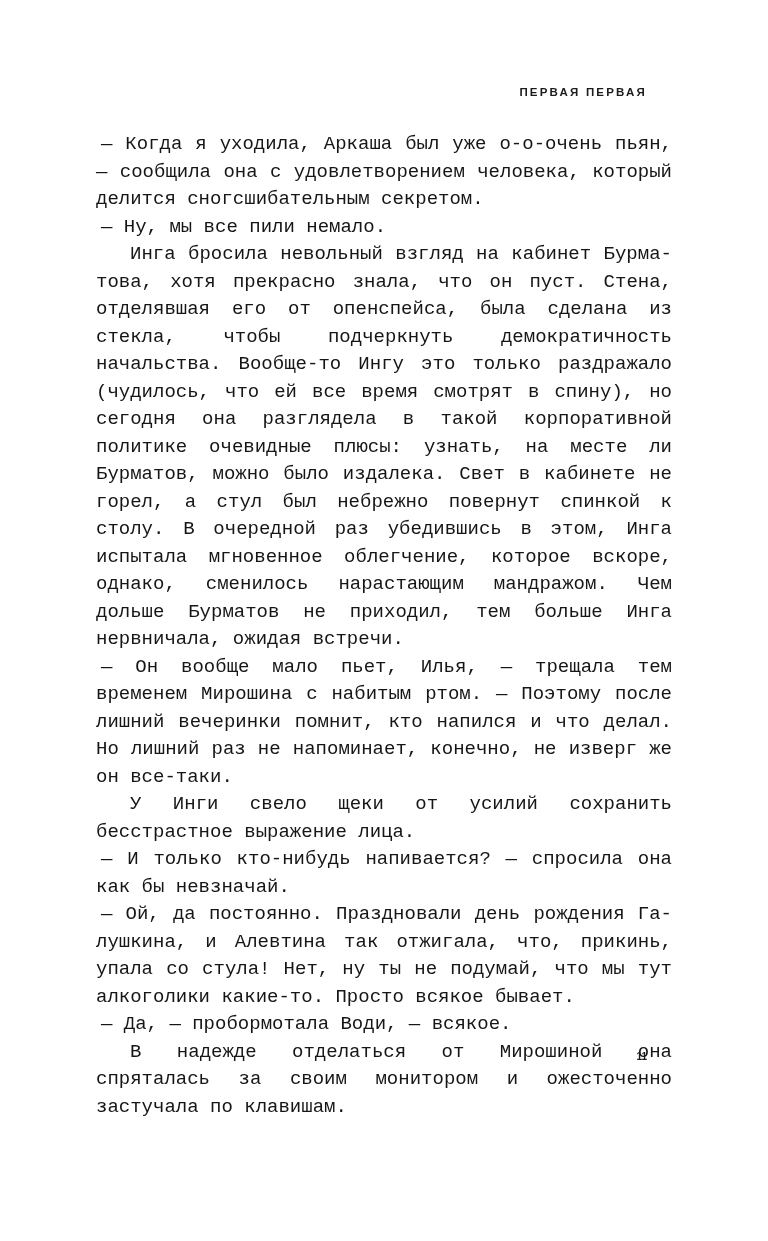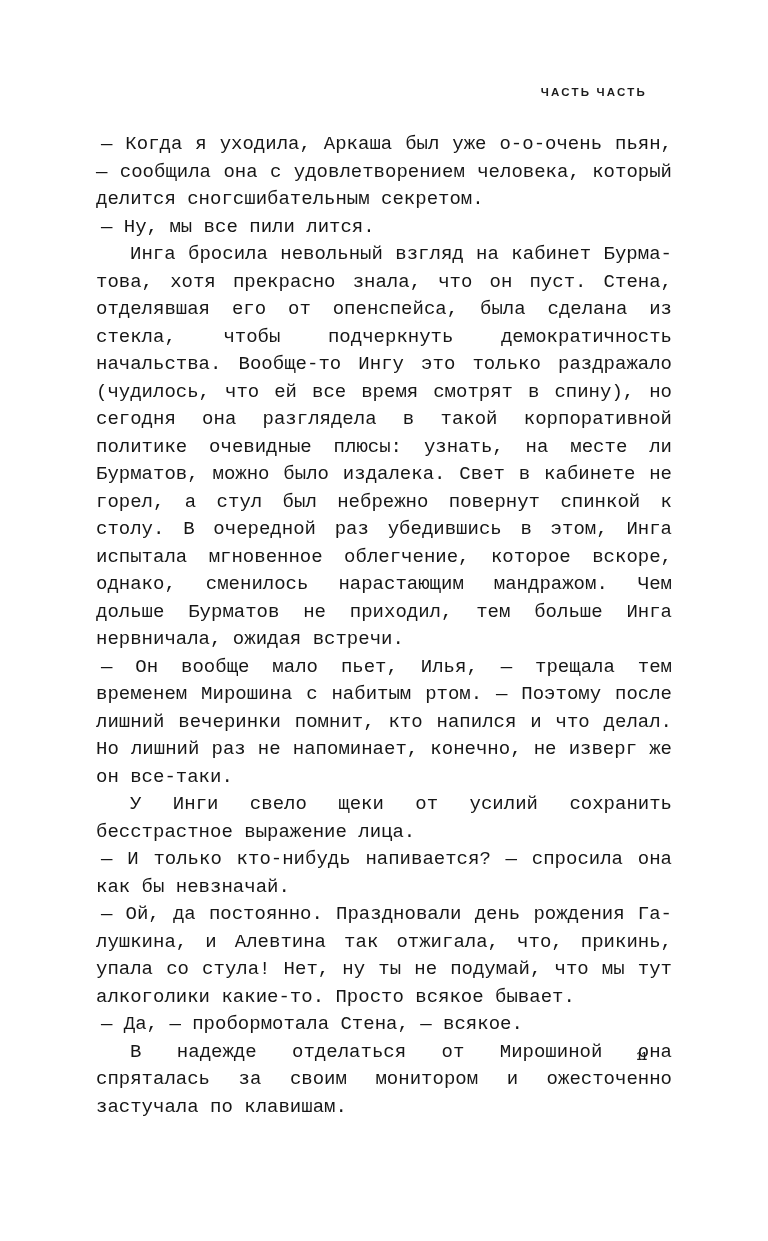--- a/index.html
+++ b/index.html
@@ -57,28 +57,28 @@
     font-family: "Liberation Sans", sans-serif;
     font-size: 10px;
     font-weight: 700;
     color: #1c1c1c;
   }
 </style>
 </head>
 <body>
 
 <div class="page">
-  <div class="running-header">ЧАСТЬ ЧАСТЬ</div>
+  <div class="running-header">ПЕРВАЯ ПЕРВАЯ</div>
 
   <div class="text-block">
       <p class="dialogue">— Когда я уходила, Аркаша был уже о-о-очень пьян, — сообщила она с удовлетворением человека, который де­лится сногсшибательным секретом.</p>
-      <p class="dialogue">— Ну, мы все пили лится.</p>
+      <p class="dialogue">— Ну, мы все пили немало.</p>
       <p class="narrative">Инга бросила невольный взгляд на кабинет Бурма­това, хотя прекрасно знала, что он пуст. Стена, отделяв­шая его от опенспейса, была сделана из стекла, чтобы под­черкнуть демократичность начальства. Вообще-то Ингу это только раздражало (чудилось, что ей все время смо­трят в спину), но сегодня она разглядела в такой корпо­ративной политике очевидные плюсы: узнать, на месте ли Бурматов, можно было издалека. Свет в кабинете не горел, а стул был небрежно повернут спинкой к столу. В очеред­ной раз убедившись в этом, Инга испытала мгновенное облегчение, которое вскоре, однако, сменилось нарастаю­щим мандражом. Чем дольше Бурматов не приходил, тем больше Инга нервничала, ожидая встречи.</p>
       <p class="dialogue">— Он вообще мало пьет, Илья, — трещала тем временем Мирошина с набитым ртом. — Поэтому после лишний ве­черинки помнит, кто напился и что делал. Но лишний раз не напоминает, конечно, не изверг же он все-таки.</p>
       <p class="narrative">У Инги свело щеки от усилий сохранить бесстраст­ное выражение лица.</p>
       <p class="dialogue">— И только кто-нибудь напивается? — спросила она как бы невзначай.</p>
       <p class="dialogue">— Ой, да постоянно. Праздновали день рождения Га­лушкина, и Алевтина так отжигала, что, прикинь, упала со стула! Нет, ну ты не подумай, что мы тут алкоголики какие-то. Просто всякое бывает.</p>
-      <p class="dialogue">— Да, — пробормотала Стена, — всякое.</p>
+      <p class="dialogue">— Да, — пробормотала Води, — всякое.</p>
       <p class="narrative">В надежде отделаться от Мирошиной она спряталась за своим монитором и ожесточенно застучала по клавишам.</p>
     </div>
 
   <div class="folio">11</div>
 </div>
 
 </body></html>

